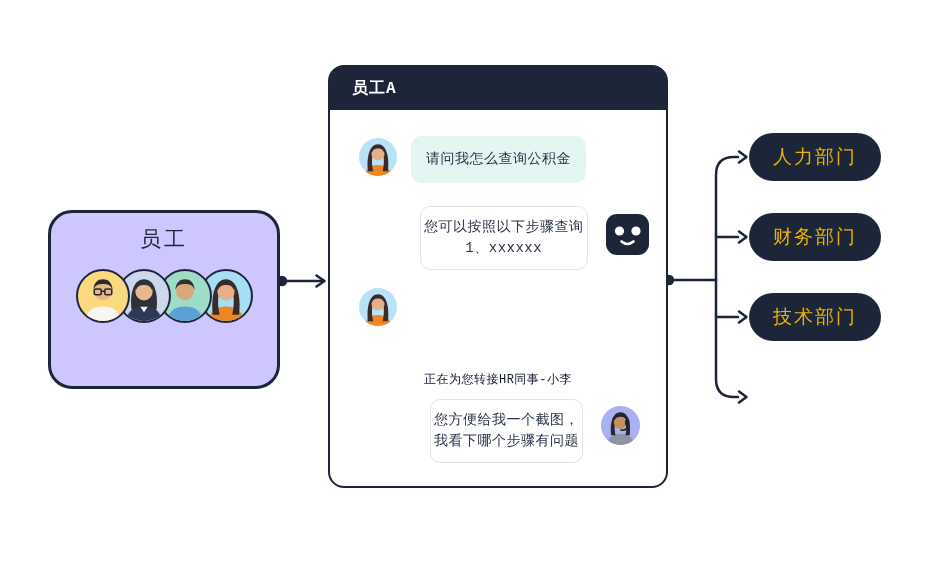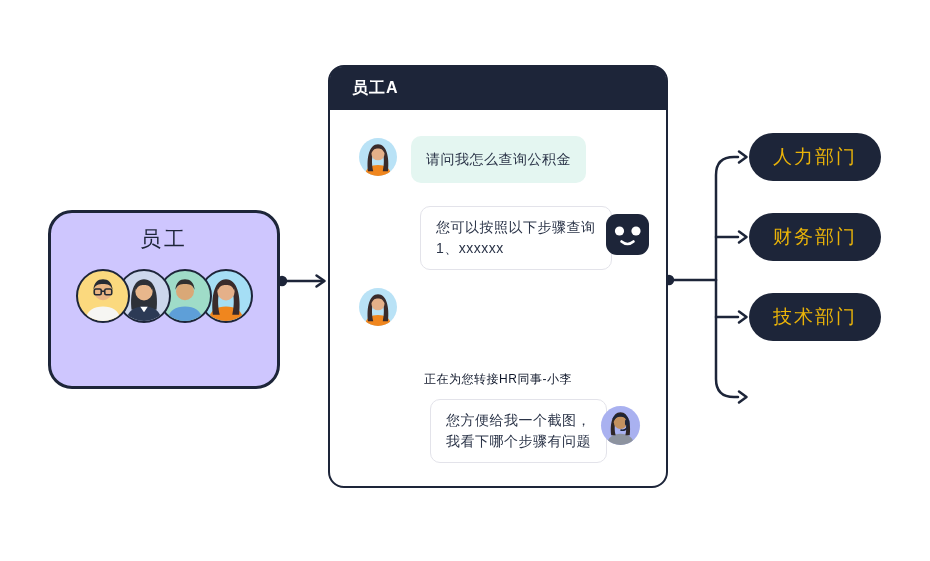--- a/index.html
+++ b/index.html
@@ -12,28 +12,28 @@
   .employee-card .card-title{margin-top:12px;text-align:center;font-size:21px;color:#1d2539;
     font-weight:500;letter-spacing:3px;}
   .avatar-row{position:absolute;left:0;right:0;top:56px;display:flex;justify-content:center;}
   .g-avatar{width:54px;height:54px;border-radius:50%;border:2.5px solid #1d2539;
     box-sizing:border-box;overflow:hidden;position:relative;flex:none;}
   .g-avatar + .g-avatar{margin-left:-13px;}
   .g-avatar svg,.msg-avatar svg{display:block;width:100%;height:100%;}
 
   
   .chat-window{position:absolute;left:328px;top:65px;width:340px;height:423px;background:#fff;
-    border:2.5px solid #1d2539;border-radius:16px;box-sizing:border-box;}
+    border:2.5px solid #1d2539;border-radius:16px;box-sizing:border-box;font-family:Liberation Mono, monospace;}
   .chat-header{height:43px;background:#1d2539;border-radius:12px 12px 0 0;display:flex;
     align-items:center;padding-left:22px;color:#fff;font-weight:bold;font-size:16px;letter-spacing:1px;}
   .msg-avatar{position:absolute;width:38px;height:38px;border-radius:50%;overflow:hidden;}
   .bubble{position:absolute;font-size:14px;line-height:1.5;color:#2b3448;white-space:pre-line;
-    border-radius:10px;letter-spacing:.5px;}
+    border-radius:10px;letter-spacing:.5px;text-align:center;}
   .bubble.mint{background:#e4f6f1;padding:13px 15px;}
-  .bubble.white{background:#ffffff;border:1px solid #e3e3ea;padding:10px 15px;}
+  .bubble.white{background:#ffffff;border:1px solid #e3e3ea;padding:10px 3px;}
   .system-note{position:absolute;left:0;right:0;top:304px;text-align:center;font-size:12px;
     color:#0f172a;letter-spacing:.5px;}
   .robot-box{position:absolute;left:276px;top:147px;width:43px;height:41px;}
 
   
   .dept-pill{position:absolute;left:749px;width:132px;height:48px;background:#1d2539;
     border-radius:24px;color:#eab308;display:flex;align-items:center;justify-content:center;
     font-size:19px;letter-spacing:2px;}
   .pill-1{top:133px}.pill-2{top:213px}.pill-3{top:293px}.pill-4{top:373px}
 

